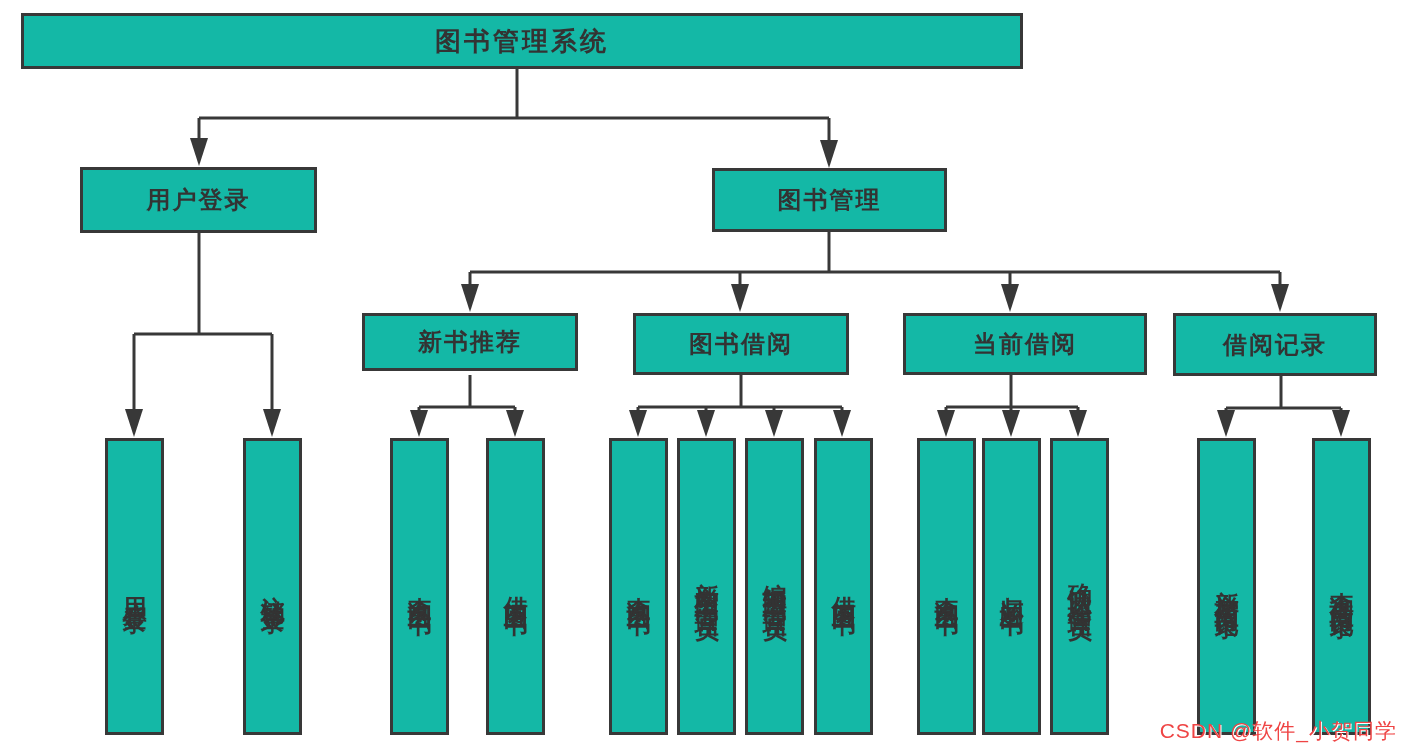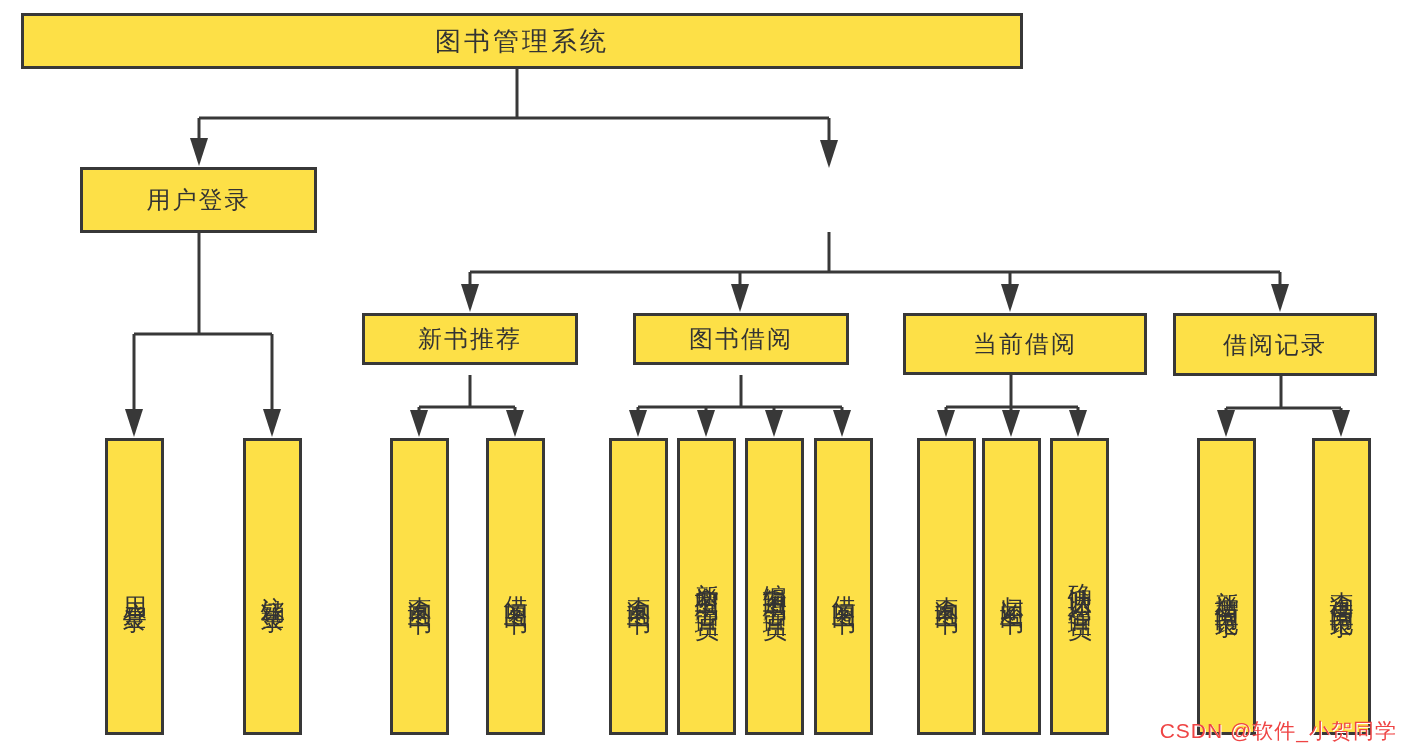--- a/index.html
+++ b/index.html
@@ -8,23 +8,23 @@
     width:1405px; height:747px;
     background:#ffffff;
     font-family:"Liberation Sans","DejaVu Sans",sans-serif;
     overflow:hidden;
   }
   svg.connectors { position:absolute; left:0; top:0; width:1405px; height:747px; }
   .node {
     position:absolute;
     box-sizing:border-box;
     border:3px solid #383838;
-    background:#fde047;
+    background:#14b8a6;
     color:#333333;
-    display:flex; align-items:center; justify-content:center;
+    display:flex; align-items:center; justify-content:center;font-weight:bold;
   }
   .hbox { font-size:24px; letter-spacing:2px; }
   .root { font-size:26px; letter-spacing:3px; }
   .vbox { width:59px; top:438px; height:297px; }
   .vbox > span {
     writing-mode:vertical-rl;
     text-orientation:mixed;
     letter-spacing:5px;
     font-size:24px;
     line-height:1.1;
@@ -108,25 +108,28 @@
     </g>
   </svg>
 
   <div class="node hbox root" style="left:21px; top:13px; width:1002px; height:56px;">
     <span>图书管理系统</span>
   </div>
 
   <div class="node hbox" style="left:80px; top:167px; width:237px; height:66px;">
     <span>用户登录</span>
   </div>
+  <div class="node hbox" style="left:712px; top:168px; width:235px; height:64px;">
+    <span>图书管理</span>
+  </div>
 
-  <div class="node hbox" style="left:362px; top:313px; width:216px; height:52px;">
+  <div class="node hbox" style="left:362px; top:313px; width:216px; height:58px;">
     <span>新书推荐</span>
   </div>
-  <div class="node hbox" style="left:633px; top:313px; width:216px; height:52px;">
+  <div class="node hbox" style="left:633px; top:313px; width:216px; height:62px;">
     <span>图书借阅</span>
   </div>
   <div class="node hbox" style="left:903px; top:313px; width:244px; height:62px;">
     <span>当前借阅</span>
   </div>
   <div class="node hbox" style="left:1173px; top:313px; width:204px; height:63px;">
     <span>借阅记录</span>
   </div>
 
   <div class="node vbox" style="left:105px;">

